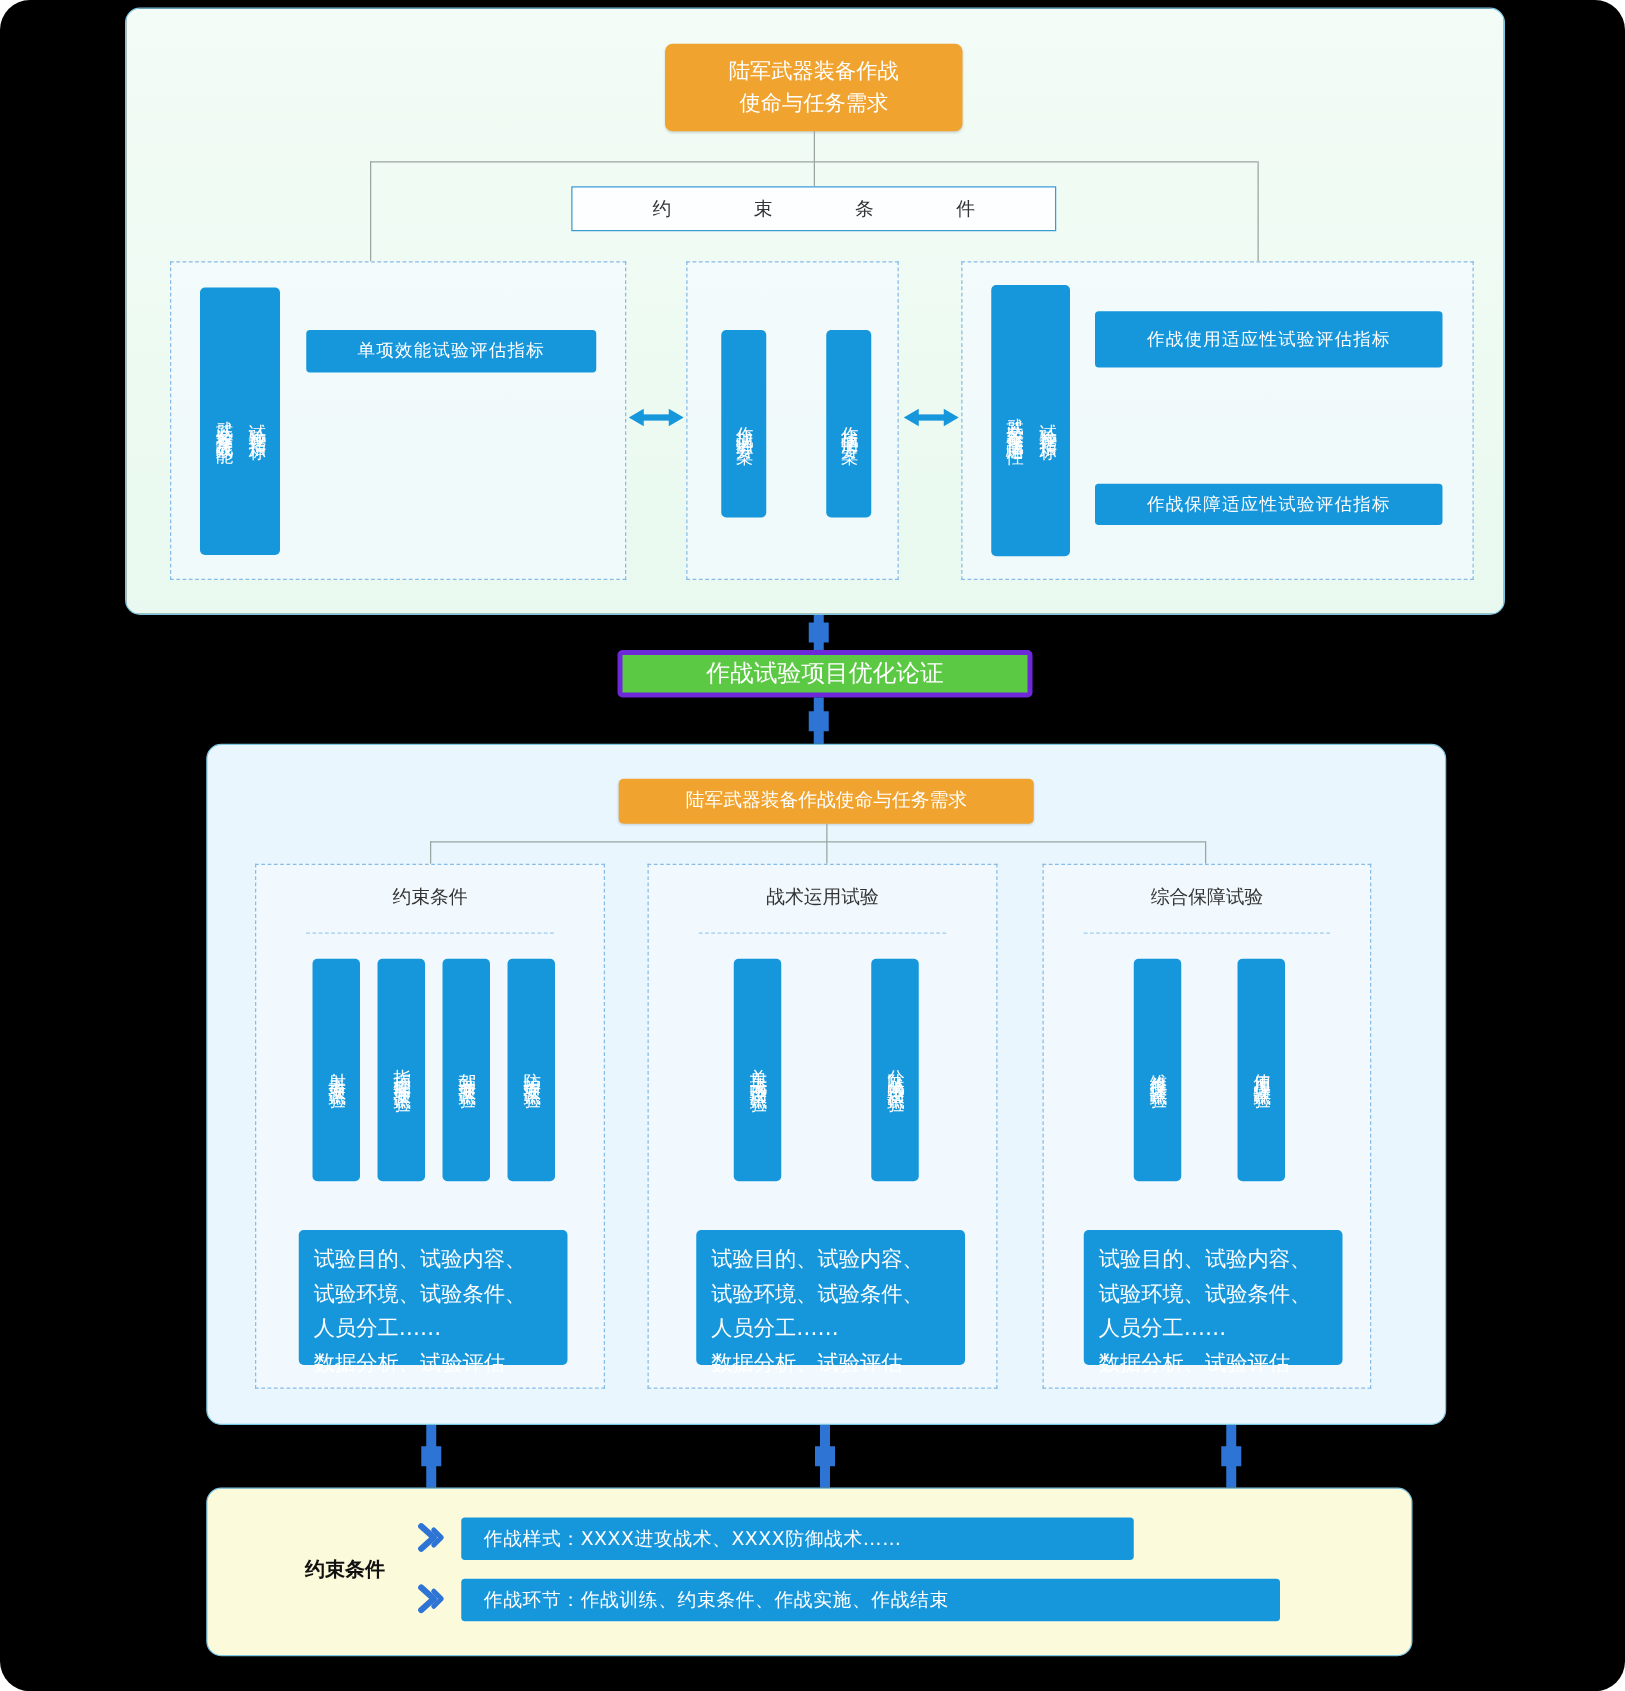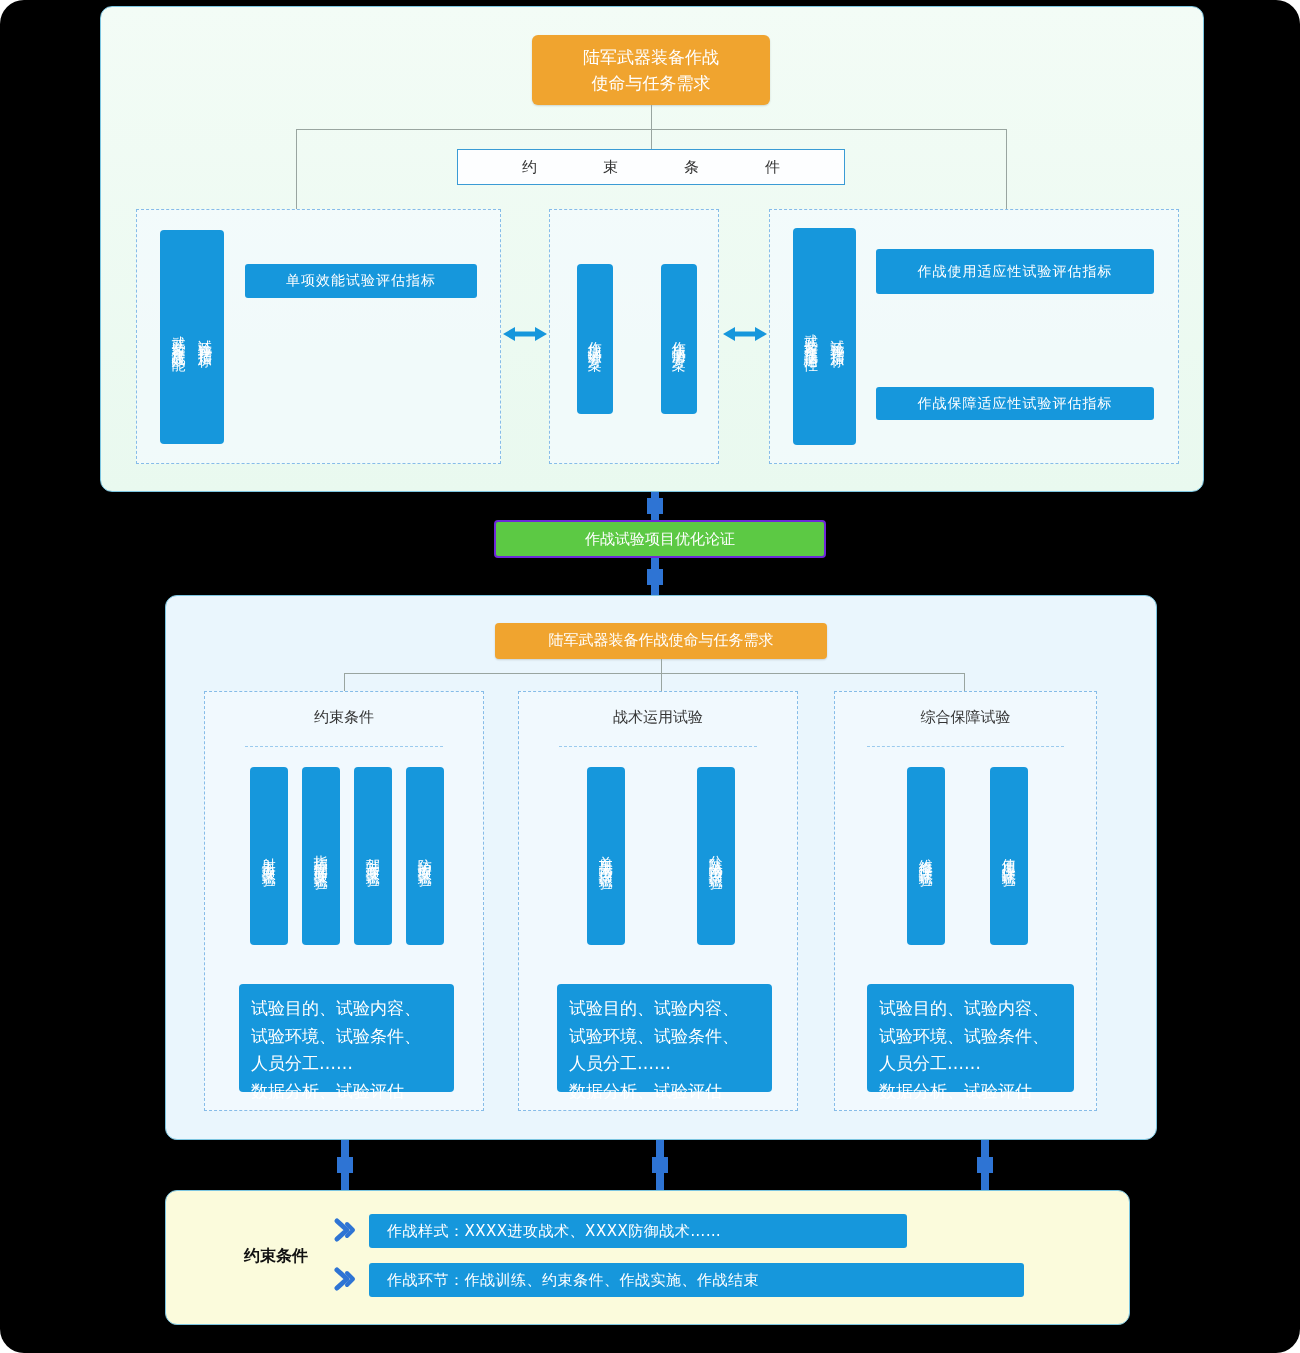--- a/index.html
+++ b/index.html
@@ -10,22 +10,22 @@
           background:linear-gradient(180deg,#f3fcf6 0%,#e9f9ef 100%); }
   #sec2 { left:165px; top:595px; width:992px; height:545px; background:#eaf6fd; }
   #sec3 { left:165px; top:1190px; width:965px; height:135px; background:#fbfbdc; }
 
   .node { position:absolute; display:flex; align-items:center; justify-content:center;
           color:#fff; text-align:center; }
   .orange { background:var(--orange,#f0a42f); border-radius:6px; font-size:17px;
             line-height:1.55; white-space:pre-line; font-weight:500;
             box-shadow:0 1px 2px rgba(0,0,0,.15); }
   .orange.small { font-size:15px; border-radius:4px; font-weight:400; }
-  .green { background:var(--green,#5cc944); border:2px solid #6d28d9; border-radius:4px;
-           font-size:15px; box-shadow:0 1px 2px rgba(0,0,0,.12); }
+  .green { background:var(--green,#5cc944); border:4px solid #6d28d9; border-radius:4px;
+           font-size:19px; box-shadow:0 1px 2px rgba(0,0,0,.12); }
 
   .hline, .vline { position:absolute; background:var(--line,#99a5a0); }
   .hline { height:1px; }
   .vline { width:1px; }
 
   .constraint { position:absolute; background:#fdfeff; border:1px solid #3a9bd5;
                 display:flex; align-items:center; justify-content:center;
                 font-size:15px; color:#333; }
   .constraint span { letter-spacing:4.4em; padding-left:4.4em; white-space:nowrap; }
 

